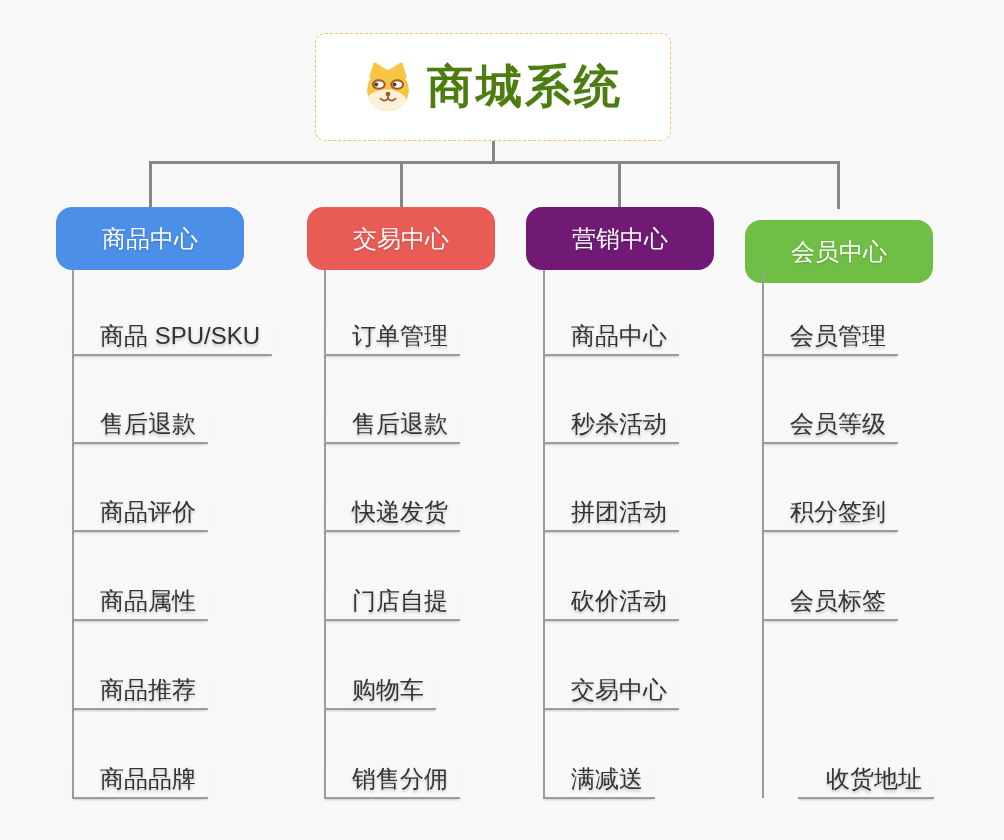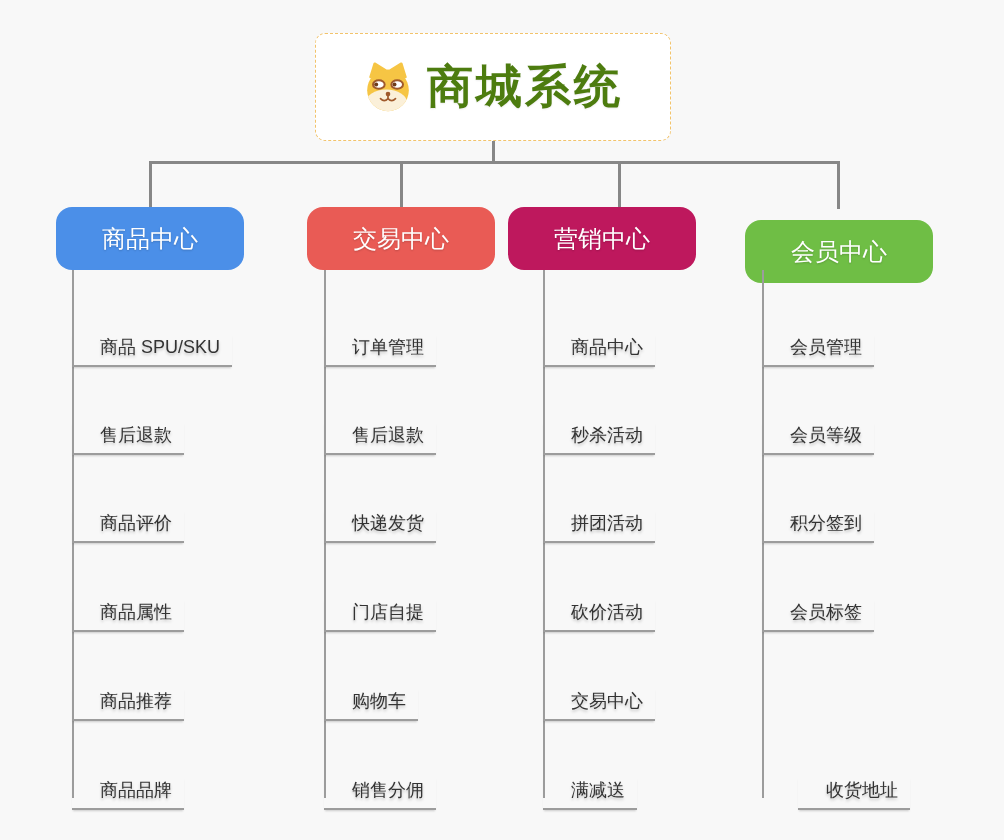--- a/index.html
+++ b/index.html
@@ -39,27 +39,26 @@
     position:absolute;top:207px;width:188px;height:63px;
     border-radius:16px;
     display:flex;align-items:center;justify-content:center;
     color:#ffffff;font-size:24px;
     text-shadow:0 1px 2px rgba(0,0,0,0.18);
     white-space:nowrap;
   }
   
   .leaf{
     position:absolute;
-    font-size:18px;line-height:26px;color:#333333;
+    font-size:24px;line-height:26px;color:#333333;
     padding:0 12px 5px 28px;
     border-bottom:2px solid #9c9c9c;
     white-space:nowrap;
     text-shadow:0 2px 3px rgba(0,0,0,0.22);
     box-shadow:0 2px 2px -1px rgba(0,0,0,0.18);
-    margin-top:11px;
   }
 </style>
 </head>
 <body>
 
 <div class="canvas">
 
   <div class="cline" style="left:492px;top:140px;width:3px;height:24px"></div>
   <div class="cline" style="left:149px;top:161px;width:691px;height:3px"></div>
   <div class="cline" style="left:149px;top:161px;width:3px;height:48px"></div>
@@ -88,21 +87,21 @@
     </svg>
     <span class="root-title">商城系统</span>
   </div>
 
   <div class="branch" style="left: 56px; background: rgb(75, 143, 232);">
     <span>商品中心</span>
   </div>
   <div class="branch" style="left: 307px; background: rgb(233, 91, 85);">
     <span>交易中心</span>
   </div>
-  <div class="branch" style="left: 508px; background: #be185d;">
+  <div class="branch" style="left: 526px; background: #701a75;">
     <span>营销中心</span>
   </div>
   <div class="branch" style="left: 745px; background: rgb(111, 190, 69); margin-top: 13px;">
     <span>会员中心</span>
   </div>
 
   <div class="vline" style="left:72px;top:270px;height:528px"></div>
   <div class="vline" style="left:324px;top:270px;height:528px"></div>
   <div class="vline" style="left:543px;top:270px;height:528px"></div>
   <div class="vline" style="left:762px;top:270px;height:528px"></div>

